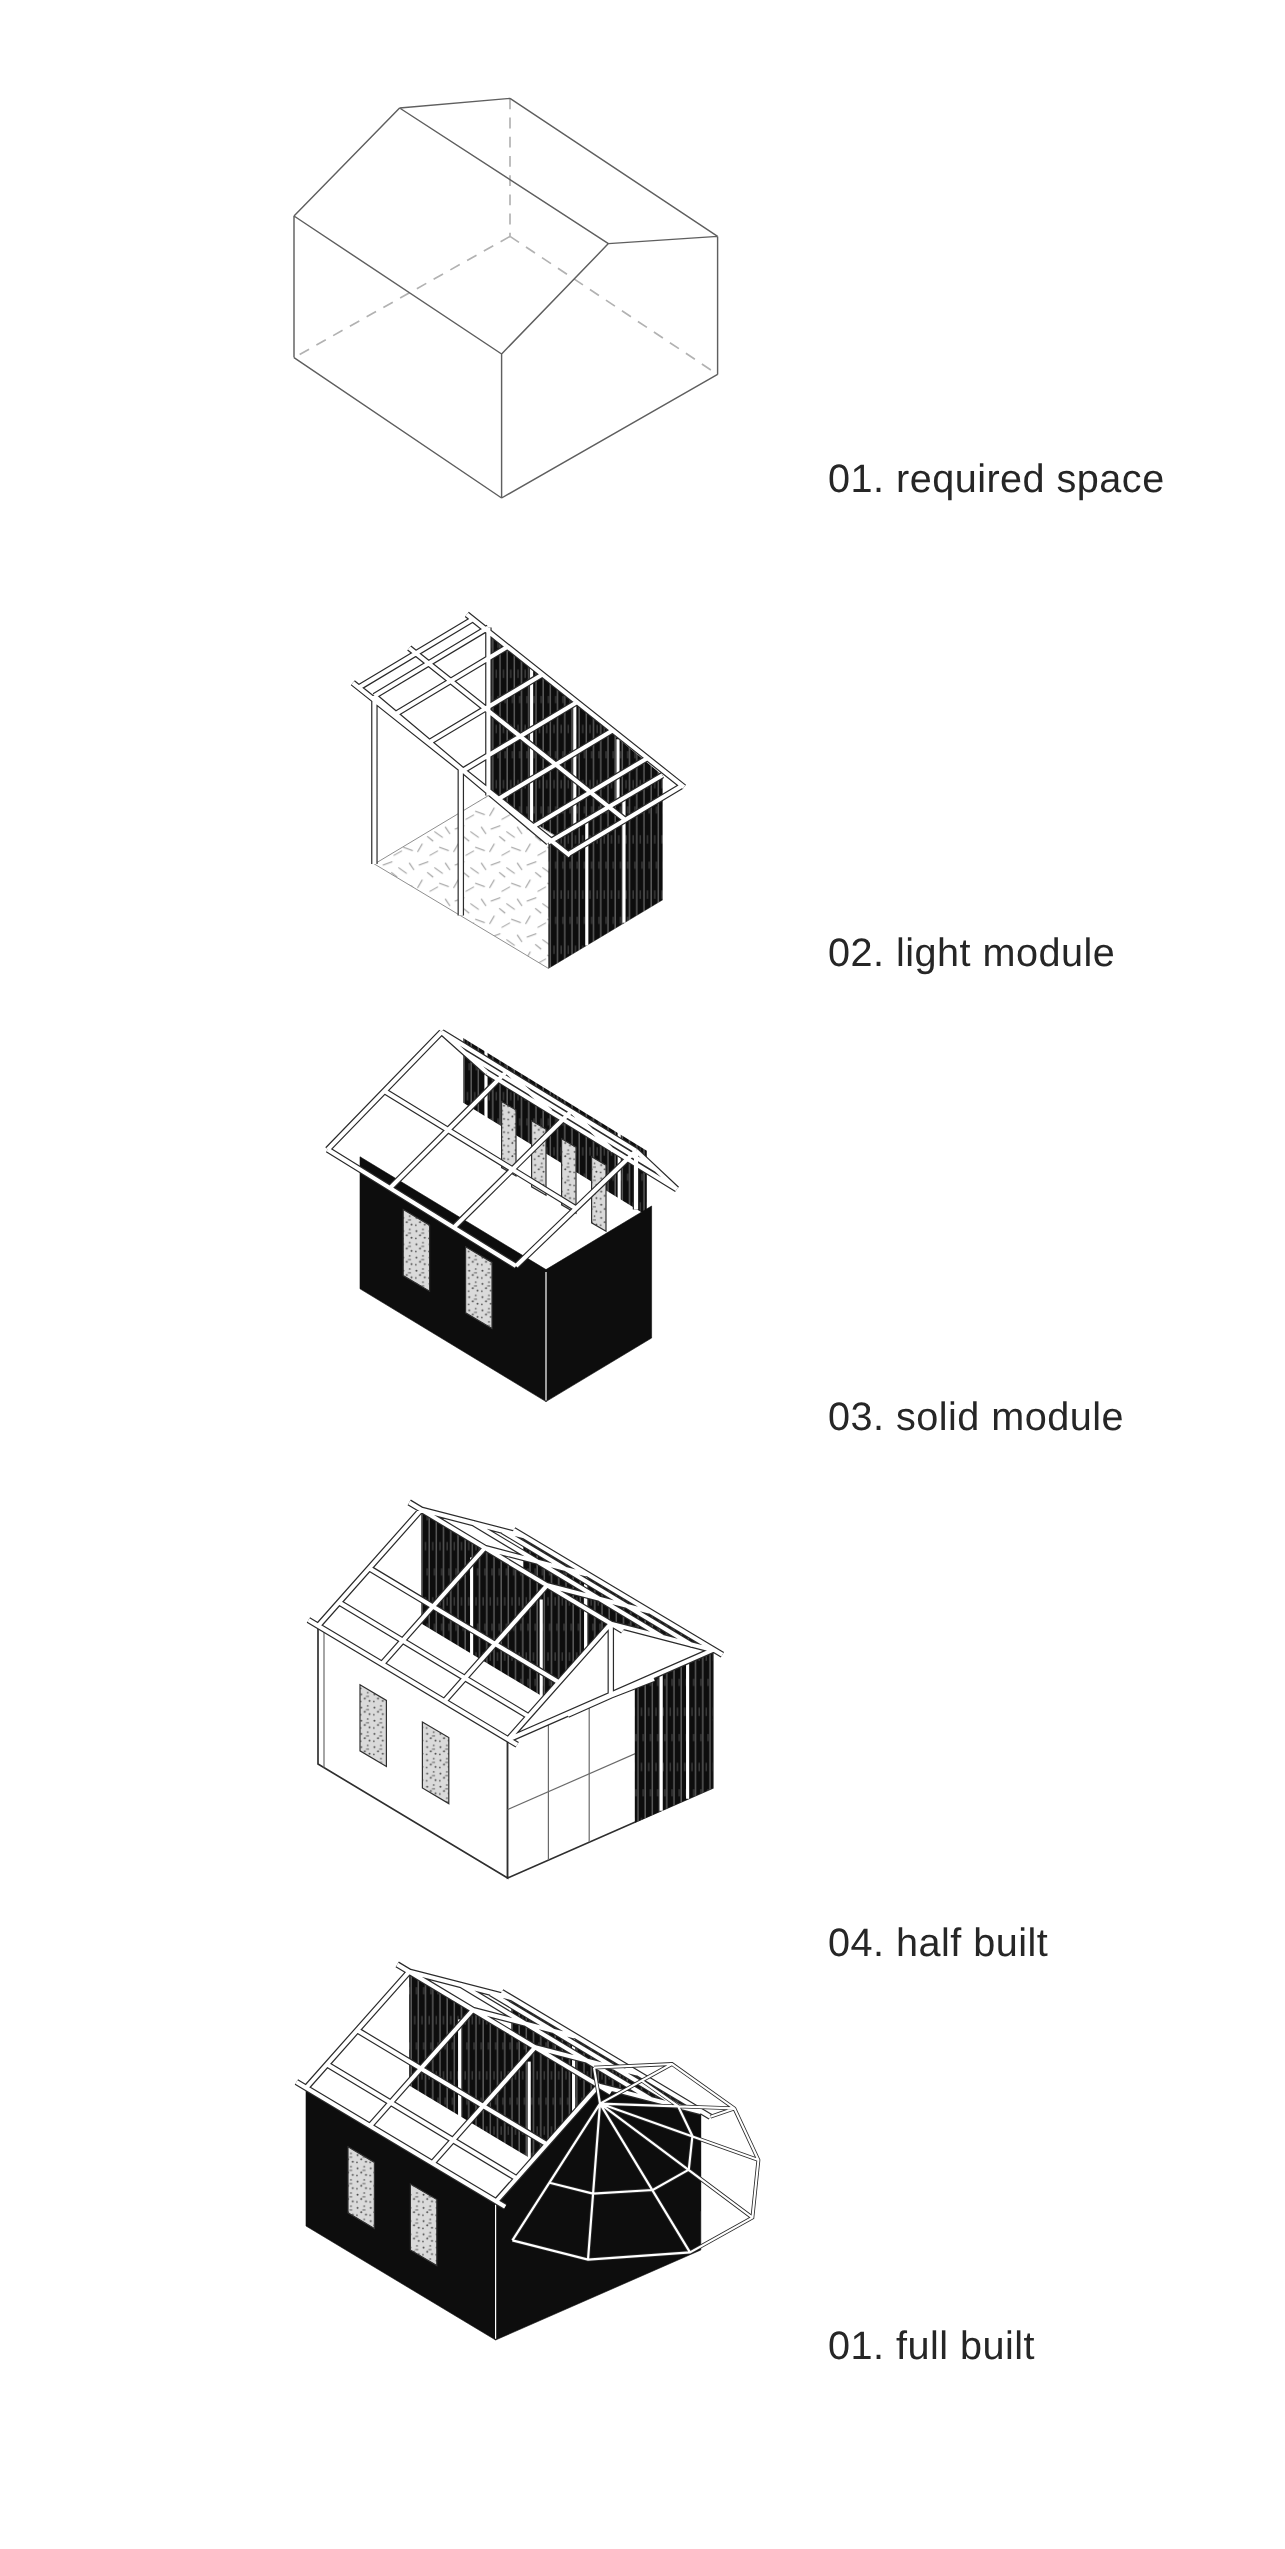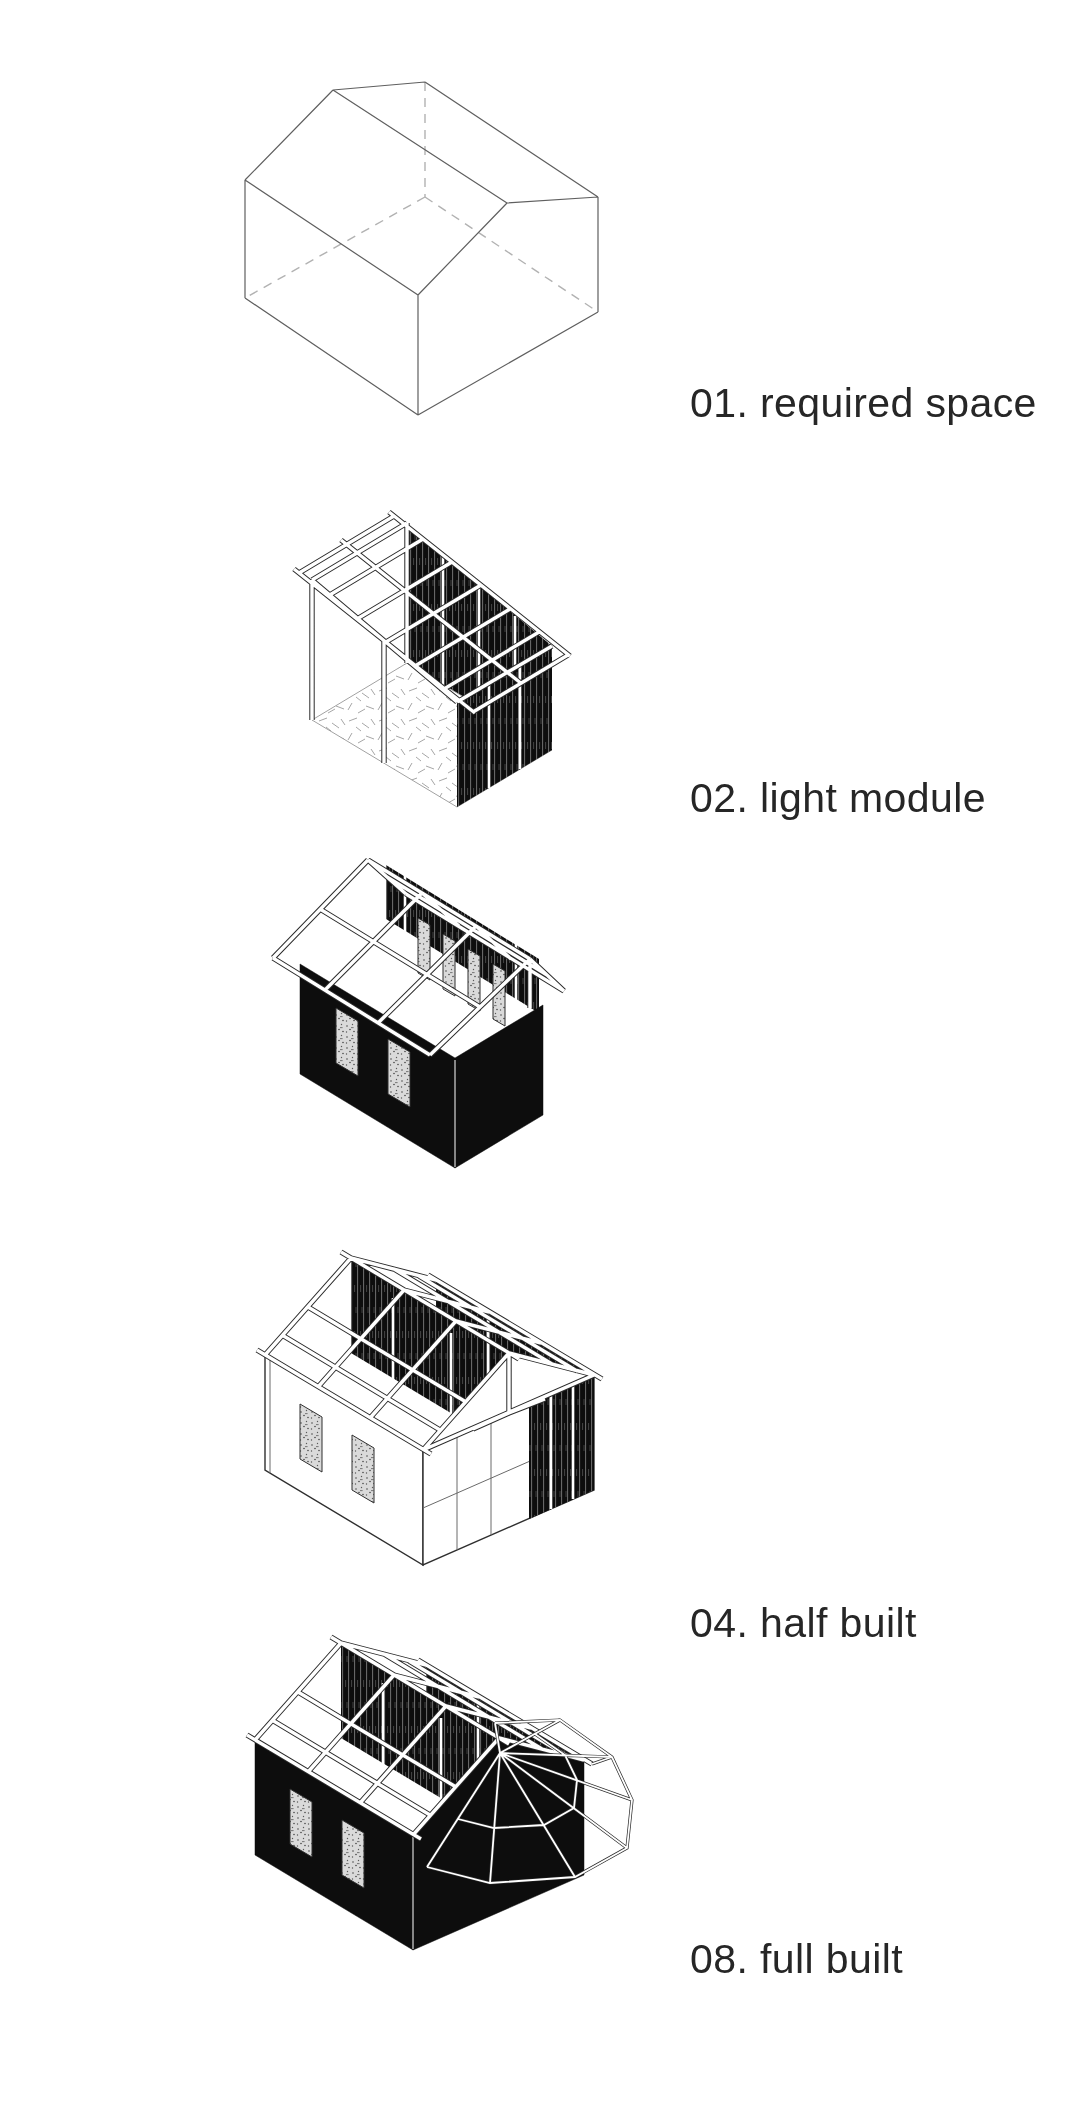--- a/index.html
+++ b/index.html
@@ -8,21 +8,21 @@
     width:1071px;
     height:2124px;
     background:#ffffff;
     font-family:"Liberation Sans", sans-serif;
     overflow:hidden;
   }
   .fig{position:absolute;}
   .step-label{
     position:absolute;
     left:690px;
-    font-size:41px;
+    font-size:33px;
     font-weight:400;
     letter-spacing:0.4px;
     color:#262626;
     white-space:nowrap;
   }
   
   .wire{fill:none;stroke:#5f5f5f;stroke-width:1.2px;stroke-linejoin:round;}
   .wired{fill:none;stroke:#b2b2b2;stroke-width:1.4px;stroke-dasharray:9 7;}
   
   .bo{fill:none;stroke:#2b2b2b;stroke-width:5.4px;stroke-linecap:butt;}
@@ -127,20 +127,21 @@
 
     <path class="bo" d="M100,2 L262,101 M5,100 L162,197 M138,36 L296,133
                         M100,2 L5,100 M154,35 L57,132 M208,68 L110,165 M262,101 L162,197
                         M100,2 L138,36 M154,35 L191,68 M208,68 L243,101 M262,101 L296,133
                         M52,51 L212,149 M119,19 L279,117 M262,101 L262,150"></path>
     <path class="bf" d="M100,2 L262,101 M5,100 L162,197 M138,36 L296,133
                         M100,2 L5,100 M154,35 L57,132 M208,68 L110,165 M262,101 L162,197
                         M100,2 L138,36 M154,35 L191,68 M208,68 L243,101 M262,101 L296,133
                         M52,51 L212,149 M119,19 L279,117 M262,101 L262,150"></path>
   </svg>
+  <div class="step-label" style="top:1162px">03. solid module</div>
 
   <svg class="fig" style="left:233px;top:1233px" width="390" height="345" viewBox="0 0 390 345">
 
     <polygon points="118,25 276,120 276,215 118,120" fill="url(#slats)"></polygon>
     <polygon points="203,47 361,142 361,225 203,130" fill="url(#slats)"></polygon>
     <line class="stud" x1="160" y1="65" x2="160" y2="170"></line>
     <line class="stud" x1="218" y1="100" x2="218" y2="205"></line>
     <line class="stud" x1="255" y1="78" x2="255" y2="170"></line>
 
     <polygon class="whitewall" points="32,122 190,217 190,332 32,237"></polygon>
@@ -200,15 +201,15 @@
                                M265,95 L330,92 L382,129 L402,172 L397,220 L345,249 L260,255 L197,239
                                M305,106 L335,127 L347,152 L344,180 L314,197 L264,200 L228,191
                                M362,136 L382,129"></path>
       <path class="bf-thin" d="M270,125 L265,95 M270,125 L330,92 M270,125 L382,129 M270,125 L402,172
                                M270,125 L397,220 M270,125 L345,249 M270,125 L260,255 M270,125 L197,239
                                M265,95 L330,92 L382,129 L402,172 L397,220 L345,249 L260,255 L197,239
                                M305,106 L335,127 L347,152 L344,180 L314,197 L264,200 L228,191
                                M362,136 L382,129"></path>
     </g>
   </svg>
-  <div class="step-label" style="top:1936px">08. full built</div>
+  <div class="step-label" style="top:1936px">01. full built</div>
 
 </div>
 
 </body></html>

